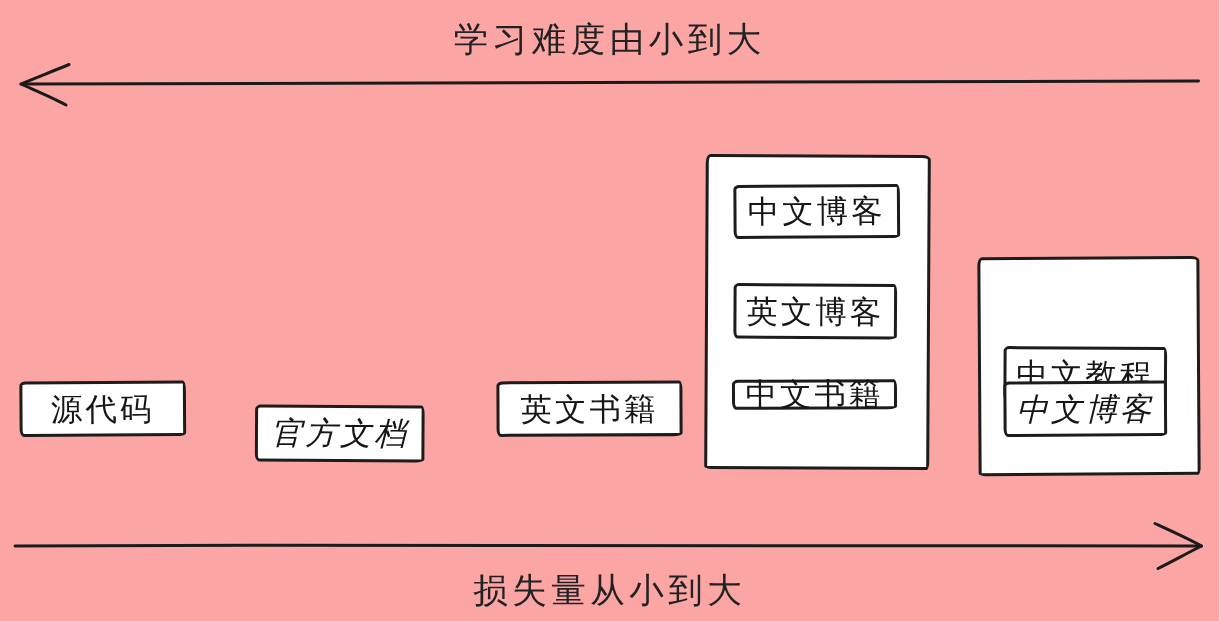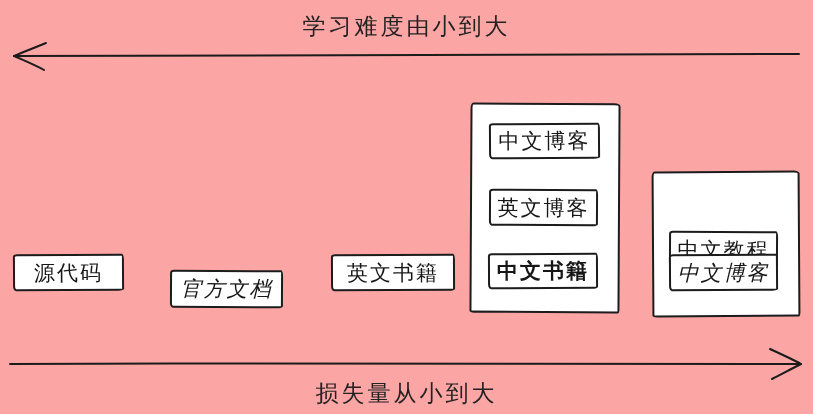--- a/index.html
+++ b/index.html
@@ -71,21 +71,21 @@
 
   
   .box-source   { left: 13px;  top: 254px; width: 111px; height: 37px; }
   .box-docs     { left: 170px; top: 270px; width: 113px; height: 38px; font-style: italic; }
   .box-enbooks  { left: 331px; top: 254px; width: 124px; height: 37px; }
 
   
   .group1       { left: 470px; top: 103px; width: 150px; height: 210px; }
   .box-entut    { left: 489px; top: 123px; width: 111px; height: 36px; }
   .box-enblog   { left: 489px; top: 189px; width: 109px; height: 37px; }
-  .box-cnbooks  { left: 488px; top: 253px; width: 110px; height: 36px; font-weight: bold; }
+  .box-cnbooks  { left: 488px; top: 253px; width: 110px; height: 20px; }
 
   
   .group2       { left: 652px; top: 171px; width: 148px; height: 146px; }
   .box-cntut    { left: 669px; top: 188px; width: 109px; height: 37px; margin-top: 43px; }
   .box-cnblog   { left: 669px; top: 254px; width: 109px; height: 37px; font-style: italic; }
 </style>
 </head>
 <body>
 
 <div class="canvas">

